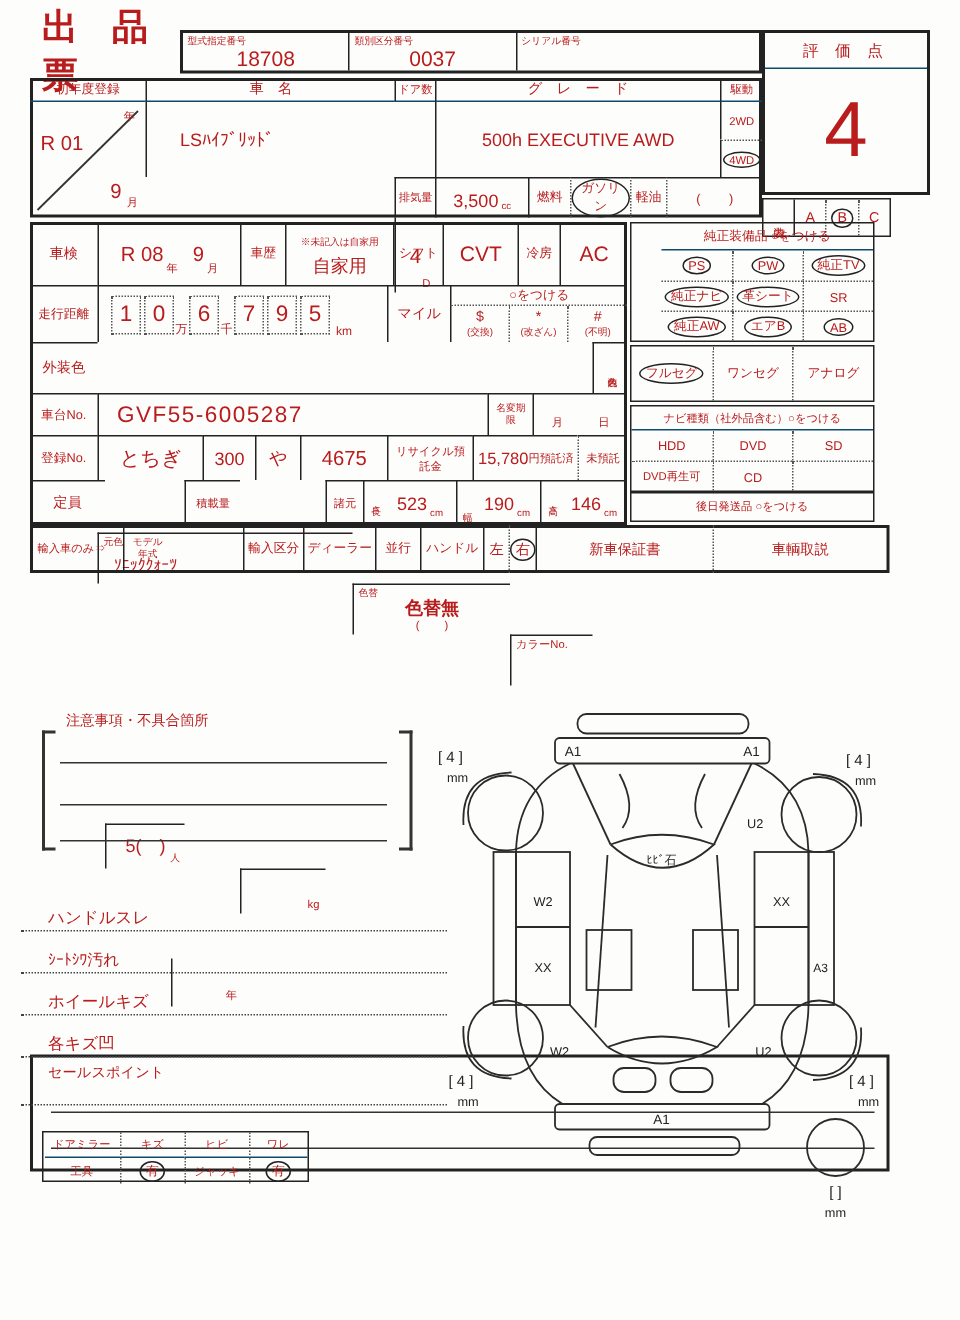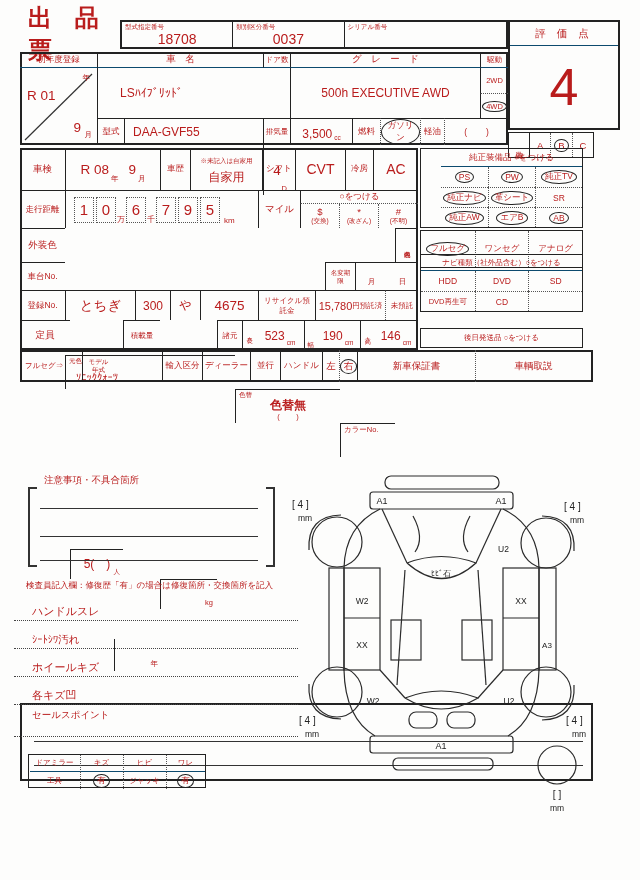--- a/index.html
+++ b/index.html
@@ -84,24 +84,20 @@
     <svg width="77" height="77" style="position:absolute;left:0;top:0;">
       <line x1="5" y1="72" x2="72" y2="6" stroke="#333" stroke-width="1.2"></line>
     </svg>
     <span class="f7" style="position:absolute;top:5px;right:7px;">年</span>
     <span class="f13" style="position:absolute;top:20px;left:7px;">R 01</span>
     <span class="f13" style="position:absolute;bottom:10px;right:16px;">9</span>
     <span class="f7" style="position:absolute;bottom:5px;right:5px;">月</span>
   </div>
 
   <div class="cell sl left f12" style="left:97px;top:68px;width:166px;height:50px;padding-left:22px;">LSﾊｲﾌﾞﾘｯﾄﾞ</div>
-  <div class="cell sl st" style="left:97px;top:118px;width:166px;height:27px;padding:0;">
-    <div class="cell f8" style="position:relative;width:26px;height:100%;">型式</div>
-    <div class="cell sl left f12" style="position:relative;flex:1;height:100%;padding-left:8px;">DAA-GVF55</div>
-  </div>
 
   <div class="cell sl rel" style="left:263px;top:68px;width:27px;height:50px;">
     <span class="f13">4</span>
     <span class="f7" style="position:absolute;bottom:2px;right:3px;">D</span>
   </div>
 
   <div class="cell sl f12" style="left:290px;top:68px;width:190px;height:50px;">500h EXECUTIVE AWD</div>
 
   <div class="cell sl f7" style="left:480px;top:68px;width:28px;height:25px;">
     <span>2WD</span>
@@ -179,20 +175,21 @@
     <span class="tl f6">色替</span>
     <span class="f12" style="font-weight:bold;margin-top:4px;">色替無</span>
     <span class="f7 pre" style="margin-top:-2px;">(        )</span>
   </div>
   <div class="cell sl st rel" style="left:340px;top:228px;width:55px;height:34px;">
     <span class="tl f7">カラーNo.</span>
   </div>
   <div class="cell sl st f6 vert" style="left:395px;top:228px;width:23px;height:34px;">内装色</div>
 
   <div class="cell st f8" style="left:20px;top:262px;width:45px;height:28px;">車台No.</div>
+  <div class="cell sl st left f15" style="left:65px;top:262px;width:260px;height:28px;padding-left:12px;letter-spacing:1px;">GVF55-6005287</div>
   <div class="cell sl st f6" style="left:325px;top:262px;width:30px;height:28px;text-align:center;line-height:1.2;padding:0 4px;">名変期限</div>
   <div class="cell sl st" style="left:355px;top:262px;width:63px;height:28px;justify-content:space-around;align-items:flex-end;padding-bottom:3px;">
     <span class="f7">月</span>
     <span class="f7">日</span>
   </div>
 
   <div class="cell st f8" style="left:20px;top:290px;width:45px;height:30px;">登録No.</div>
   <div class="cell sl st f13" style="left:65px;top:290px;width:70px;height:30px;">とちぎ</div>
   <div class="cell sl st f12" style="left:135px;top:290px;width:35px;height:30px;">300</div>
   <div class="cell sl st f12" style="left:170px;top:290px;width:30px;height:30px;">や</div>
@@ -224,21 +221,21 @@
     <span class="f12">190</span>
     <span class="f6" style="align-self:flex-end;margin:0 0 4px 2px;">cm</span>
   </div>
   <div class="cell sl st f6 vert" style="left:360px;top:320px;width:14px;height:30px;">高さ</div>
   <div class="cell st" style="left:374px;top:320px;width:44px;height:30px;">
     <span class="f12">146</span>
     <span class="f6" style="align-self:flex-end;margin:0 0 4px 2px;">cm</span>
   </div>
 
   <div class="cell b2" style="left:20px;top:350px;width:573px;height:32px;"></div>
-  <div class="cell f7 left" style="left:22px;top:350px;width:60px;height:32px;padding-left:3px;">フルセグ⇒</div>
+  <div class="cell f7 left" style="left:22px;top:350px;width:60px;height:32px;padding-left:3px;">輸入車のみ⇒</div>
   <div class="cell sl f6" style="left:82px;top:350px;width:32px;height:32px;text-align:center;line-height:1.2;padding:0 5px;">モデル年式</div>
   <div class="cell sl rel" style="left:114px;top:350px;width:48px;height:32px;">
     <span class="f7" style="position:absolute;bottom:2px;right:4px;">年</span>
   </div>
   <div class="cell sl f8" style="left:162px;top:350px;width:40px;height:32px;">輸入区分</div>
   <div class="cell sl f8" style="left:202px;top:350px;width:48px;height:32px;">ディーラー</div>
   <div class="cell sl f8" style="left:250px;top:350px;width:30px;height:32px;">並行</div>
   <div class="cell sl f8" style="left:280px;top:350px;width:42px;height:32px;">ハンドル</div>
   <div class="cell sl f9" style="left:322px;top:350px;width:17px;height:32px;">
     <span>左</span>
@@ -295,21 +292,21 @@
         </div>
       <div class="gcell f8 dl">
           <span>ワンセグ</span>
         </div>
       <div class="gcell f8 dl">
           <span>アナログ</span>
         </div>
     </div>
   </div>
 
-  <div class="cell col b1" style="left:420px;top:254px;width:163px;height:58px;justify-content:flex-end;">
+  <div class="cell col b1" style="left:420px;top:270px;width:163px;height:58px;justify-content:flex-end;">
     <div class="cell sb f7" style="position:relative;width:100%;height:16px;">ナビ種類（社外品含む）○をつける</div>
     <div class="grid3" style="position:relative;width:100%;flex:1;grid-auto-rows:1fr;">
       <div class="gcell f8">
           <span>HDD</span>
         </div>
       <div class="gcell f8 dl">
           <span>DVD</span>
         </div>
       <div class="gcell f8 dl">
           <span>SD</span>
@@ -328,21 +325,20 @@
 
   <div class="cell b1 f7" style="left:420px;top:328px;width:163px;height:20px;">後日発送品 ○をつける</div>
 
   <span class="f9" style="position:absolute;left:44px;top:474px;">注意事項・不具合箇所</span>
   <div style="position:absolute;left:28px;top:487px;width:9px;height:80px;border:2px solid #333;border-right:none;box-sizing:border-box;"></div>
   <div style="position:absolute;left:266px;top:487px;width:9px;height:80px;border:2px solid #333;border-left:none;box-sizing:border-box;"></div>
   <div class="line-solid" style="left:40px;top:508px;width:218px;"></div>
   <div class="line-solid" style="left:40px;top:536px;width:218px;"></div>
   <div class="line-solid" style="left:40px;top:560px;width:218px;"></div>
 
-  <span class="f8" style="position:absolute;left:26px;top:580px;width:390px;">検査員記入欄：修復歴「有」の場合は修復箇所・交換箇所を記入</span>
   <div class="insp-line" style="left:14px;top:600px;width:284px;height:20px;">
     <span class="f11">ハンドルスレ</span>
   </div>
   <div class="insp-line" style="left:14px;top:628px;width:284px;height:20px;">
     <span class="f10">ｼｰﾄｼﾜ汚れ</span>
   </div>
   <div class="insp-line" style="left:14px;top:656px;width:284px;height:20px;">
     <span class="f11">ホイールキズ</span>
   </div>
   <div class="insp-line" style="left:14px;top:684px;width:284px;height:20px;">

